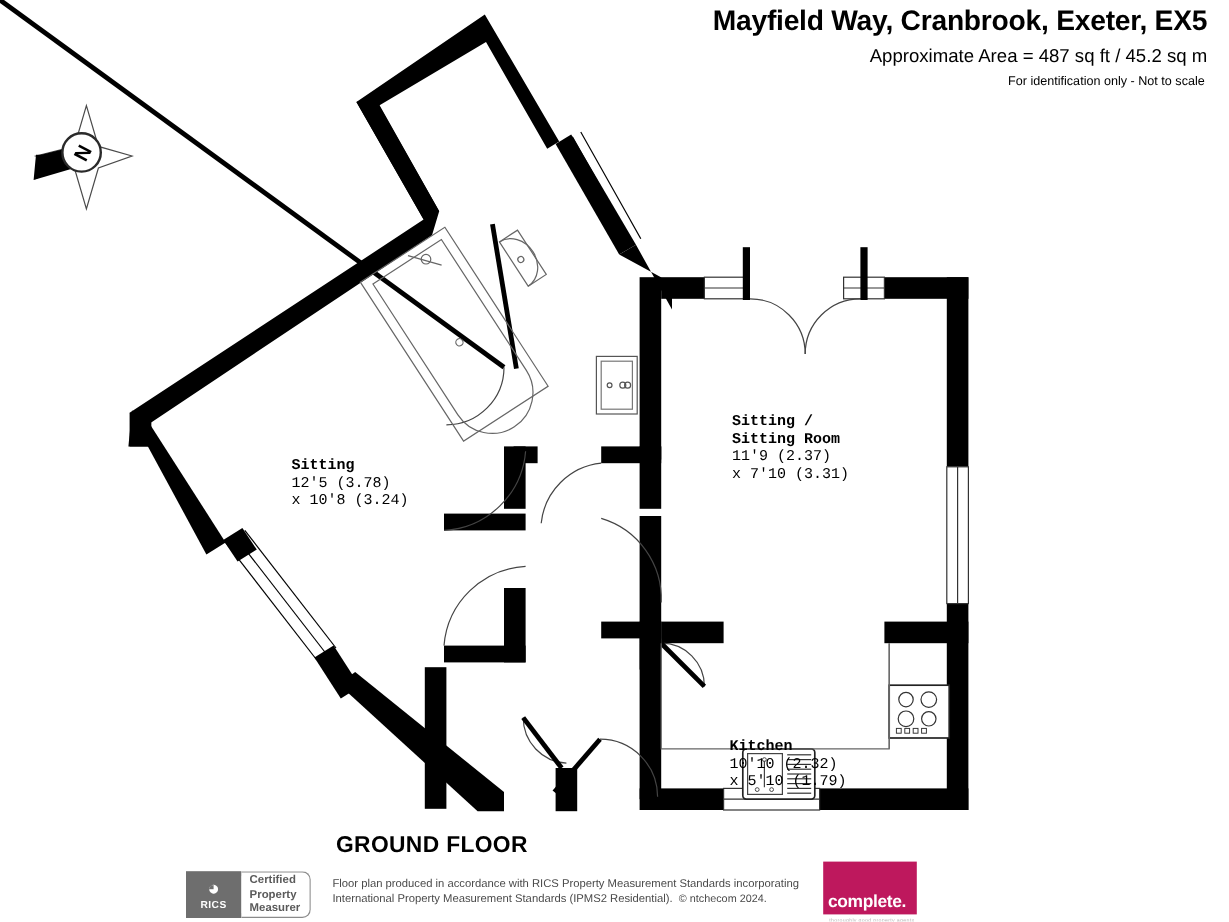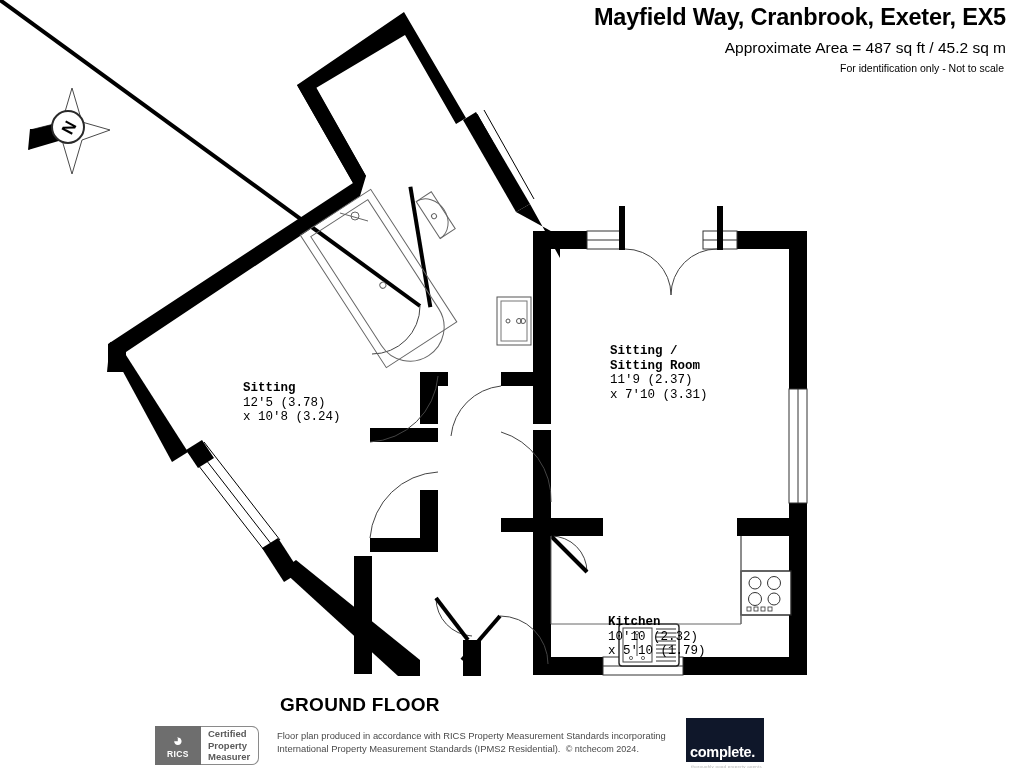--- a/index.html
+++ b/index.html
@@ -154,21 +154,21 @@
   #legal .legal-line { display: block; }
   .copy-sym { font-size: 9px; text-align: center; }
 
   #complete-logo {
     position: absolute;
     left: 686px;
     top: 0px;
     width: 78px;
   }
   #complete-box {
-    background: #0f172a;
+    background: #be185d;
     height: 44px;
     position: relative;
     text-align: center;
   }
   #complete-word {
     position: absolute;
     left: 4px;
     bottom: 2px;
     color: #ffffff;
     font-size: 14.5px;

